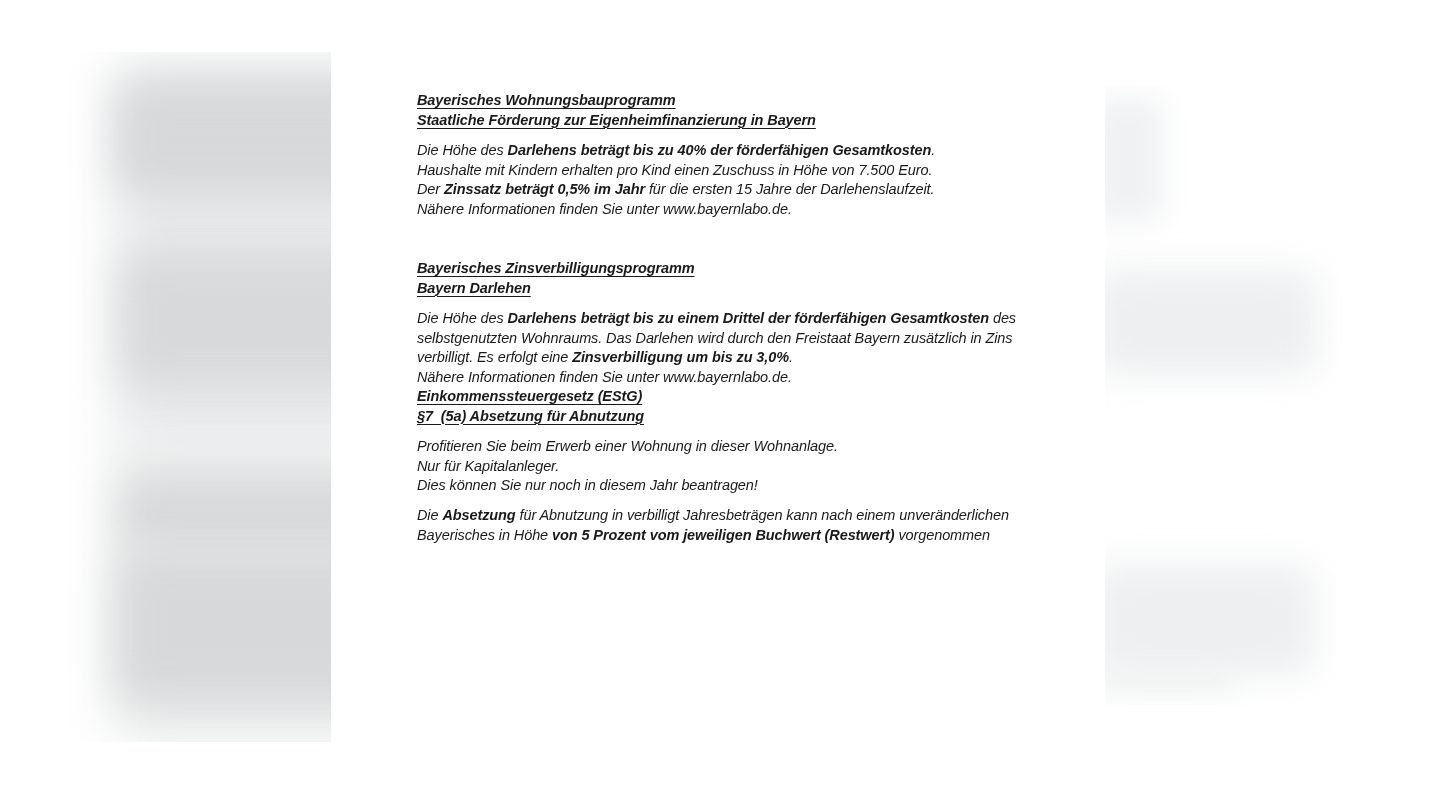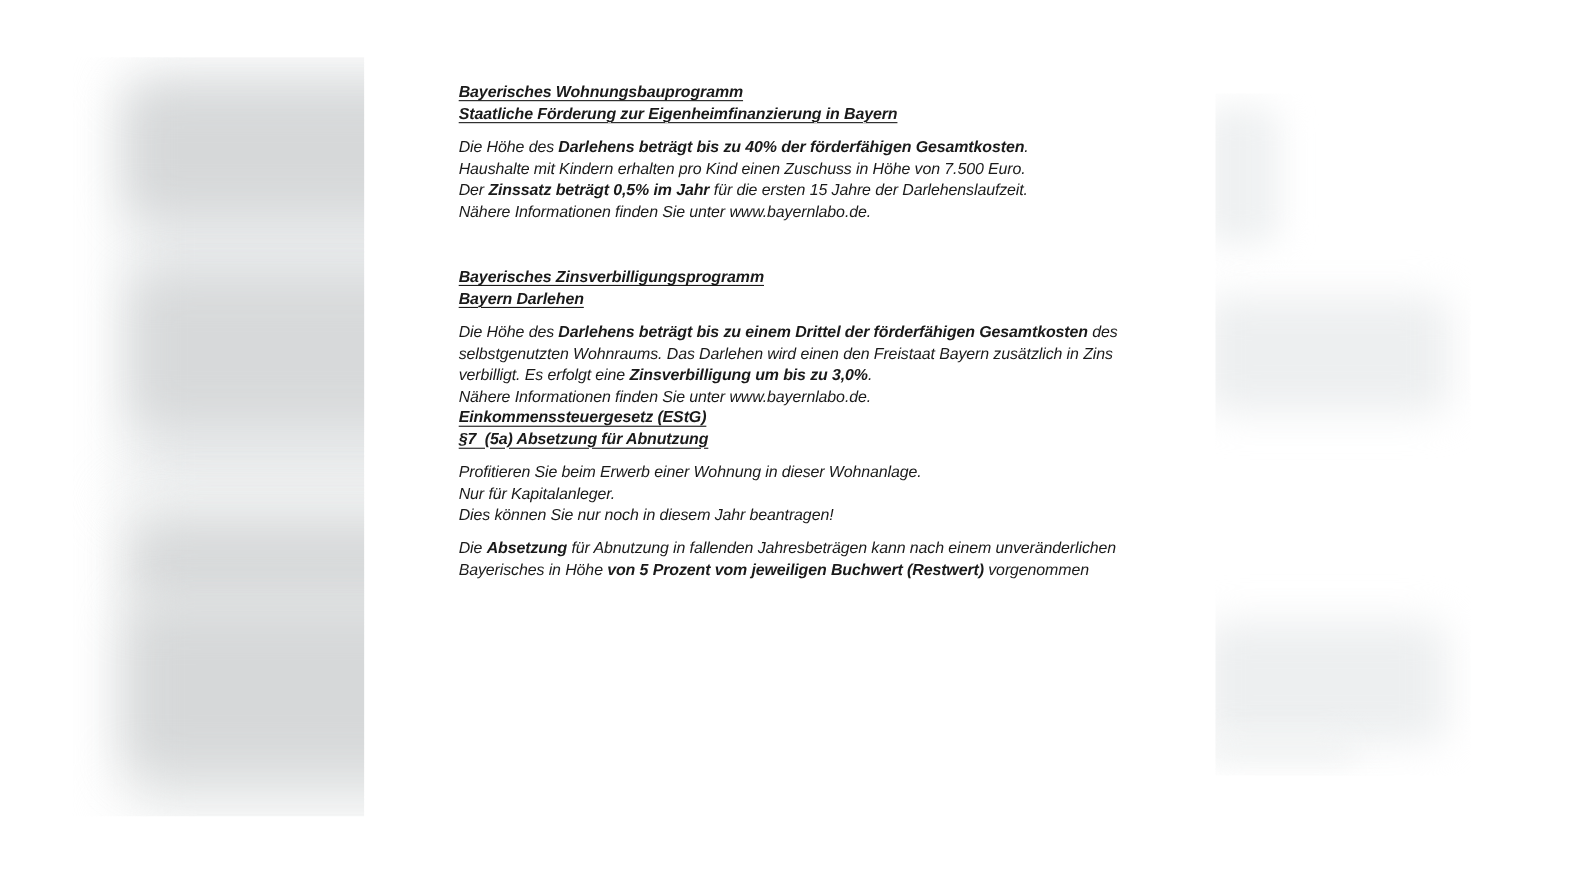--- a/index.html
+++ b/index.html
@@ -38,21 +38,21 @@
   
   .blob.r1 { left: -12px; top: 12px;  width: 70px;  height: 125px; background: #eff1f2; filter: blur(15px); }
   .blob.r2 { left: -12px; top: 185px; width: 225px; height: 105px; background: #edeff0; filter: blur(18px); }
   .blob.r3 { left: -12px; top: 480px; width: 222px; height: 110px; background: #edeff0; filter: blur(18px); }
   .blob.r3b{ left: -12px; top: 585px; width: 140px; height: 22px;  background: #f0f2f2; filter: blur(13px); }
 
   
   #doc {
     position: absolute;
     left: 417px;
-    top: 75px;
+    top: 91px;
     width: 600px;
     font-size: 14.5px;
     line-height: 19.5px;
     letter-spacing: -0.1px;
   }
   .section { margin: 0; }
   .section:nth-child(2) { margin-top: 40px; }
   .section:nth-child(3) { }
 
   .heading { margin-bottom: 11px; }
@@ -109,35 +109,35 @@
           <div class="line"><span>Nähere Informationen finden Sie unter www.bayernlabo.de.</span></div>
         </div>
       </div>
       <div class="section">
         <div class="heading">
           <div class="h-line">Bayerisches Zinsverbilligungsprogramm</div>
           <div class="h-line">Bayern Darlehen</div>
         </div>
         <div class="para">
           <div class="line"><span>Die Höhe des </span><span class="b">Darlehens beträgt bis zu einem Drittel der förderfähigen Gesamtkosten</span><span> des</span></div>
-          <div class="line"><span>selbstgenutzten Wohnraums. Das Darlehen wird einen den Freistaat Bayern zusätzlich in Zins</span></div>
+          <div class="line"><span>selbstgenutzten Wohnraums. Das Darlehen wird durch den Freistaat Bayern zusätzlich in Zins</span></div>
           <div class="line"><span>verbilligt. Es erfolgt eine </span><span class="b">Zinsverbilligung um bis zu 3,0%</span><span>.</span></div>
           <div class="line"><span>Nähere Informationen finden Sie unter www.bayernlabo.de.</span></div>
         </div>
       </div>
       <div class="section">
         <div class="heading">
           <div class="h-line">Einkommenssteuergesetz (EStG)</div>
           <div class="h-line">§7  (5a) Absetzung für Abnutzung</div>
         </div>
         <div class="para">
           <div class="line"><span>Profitieren Sie beim Erwerb einer Wohnung in dieser Wohnanlage.</span></div>
           <div class="line"><span>Nur für Kapitalanleger.</span></div>
           <div class="line"><span>Dies können Sie nur noch in diesem Jahr beantragen!</span></div>
         </div>
         <div class="para">
-          <div class="line"><span>Die </span><span class="b">Absetzung</span><span> für Abnutzung in fallenden Jahresbeträgen kann nach einem unveränderlichen</span></div>
+          <div class="line"><span>Die </span><span class="b">Absetzung</span><span> für Abnutzung in verbilligt Jahresbeträgen kann nach einem unveränderlichen</span></div>
           <div class="line"><span>Bayerisches in Höhe </span><span class="b">von 5 Prozent vom jeweiligen Buchwert (Restwert)</span><span> vorgenommen</span></div>
         </div>
       </div>
     </div>
 
 </div>
 
 </body></html>

